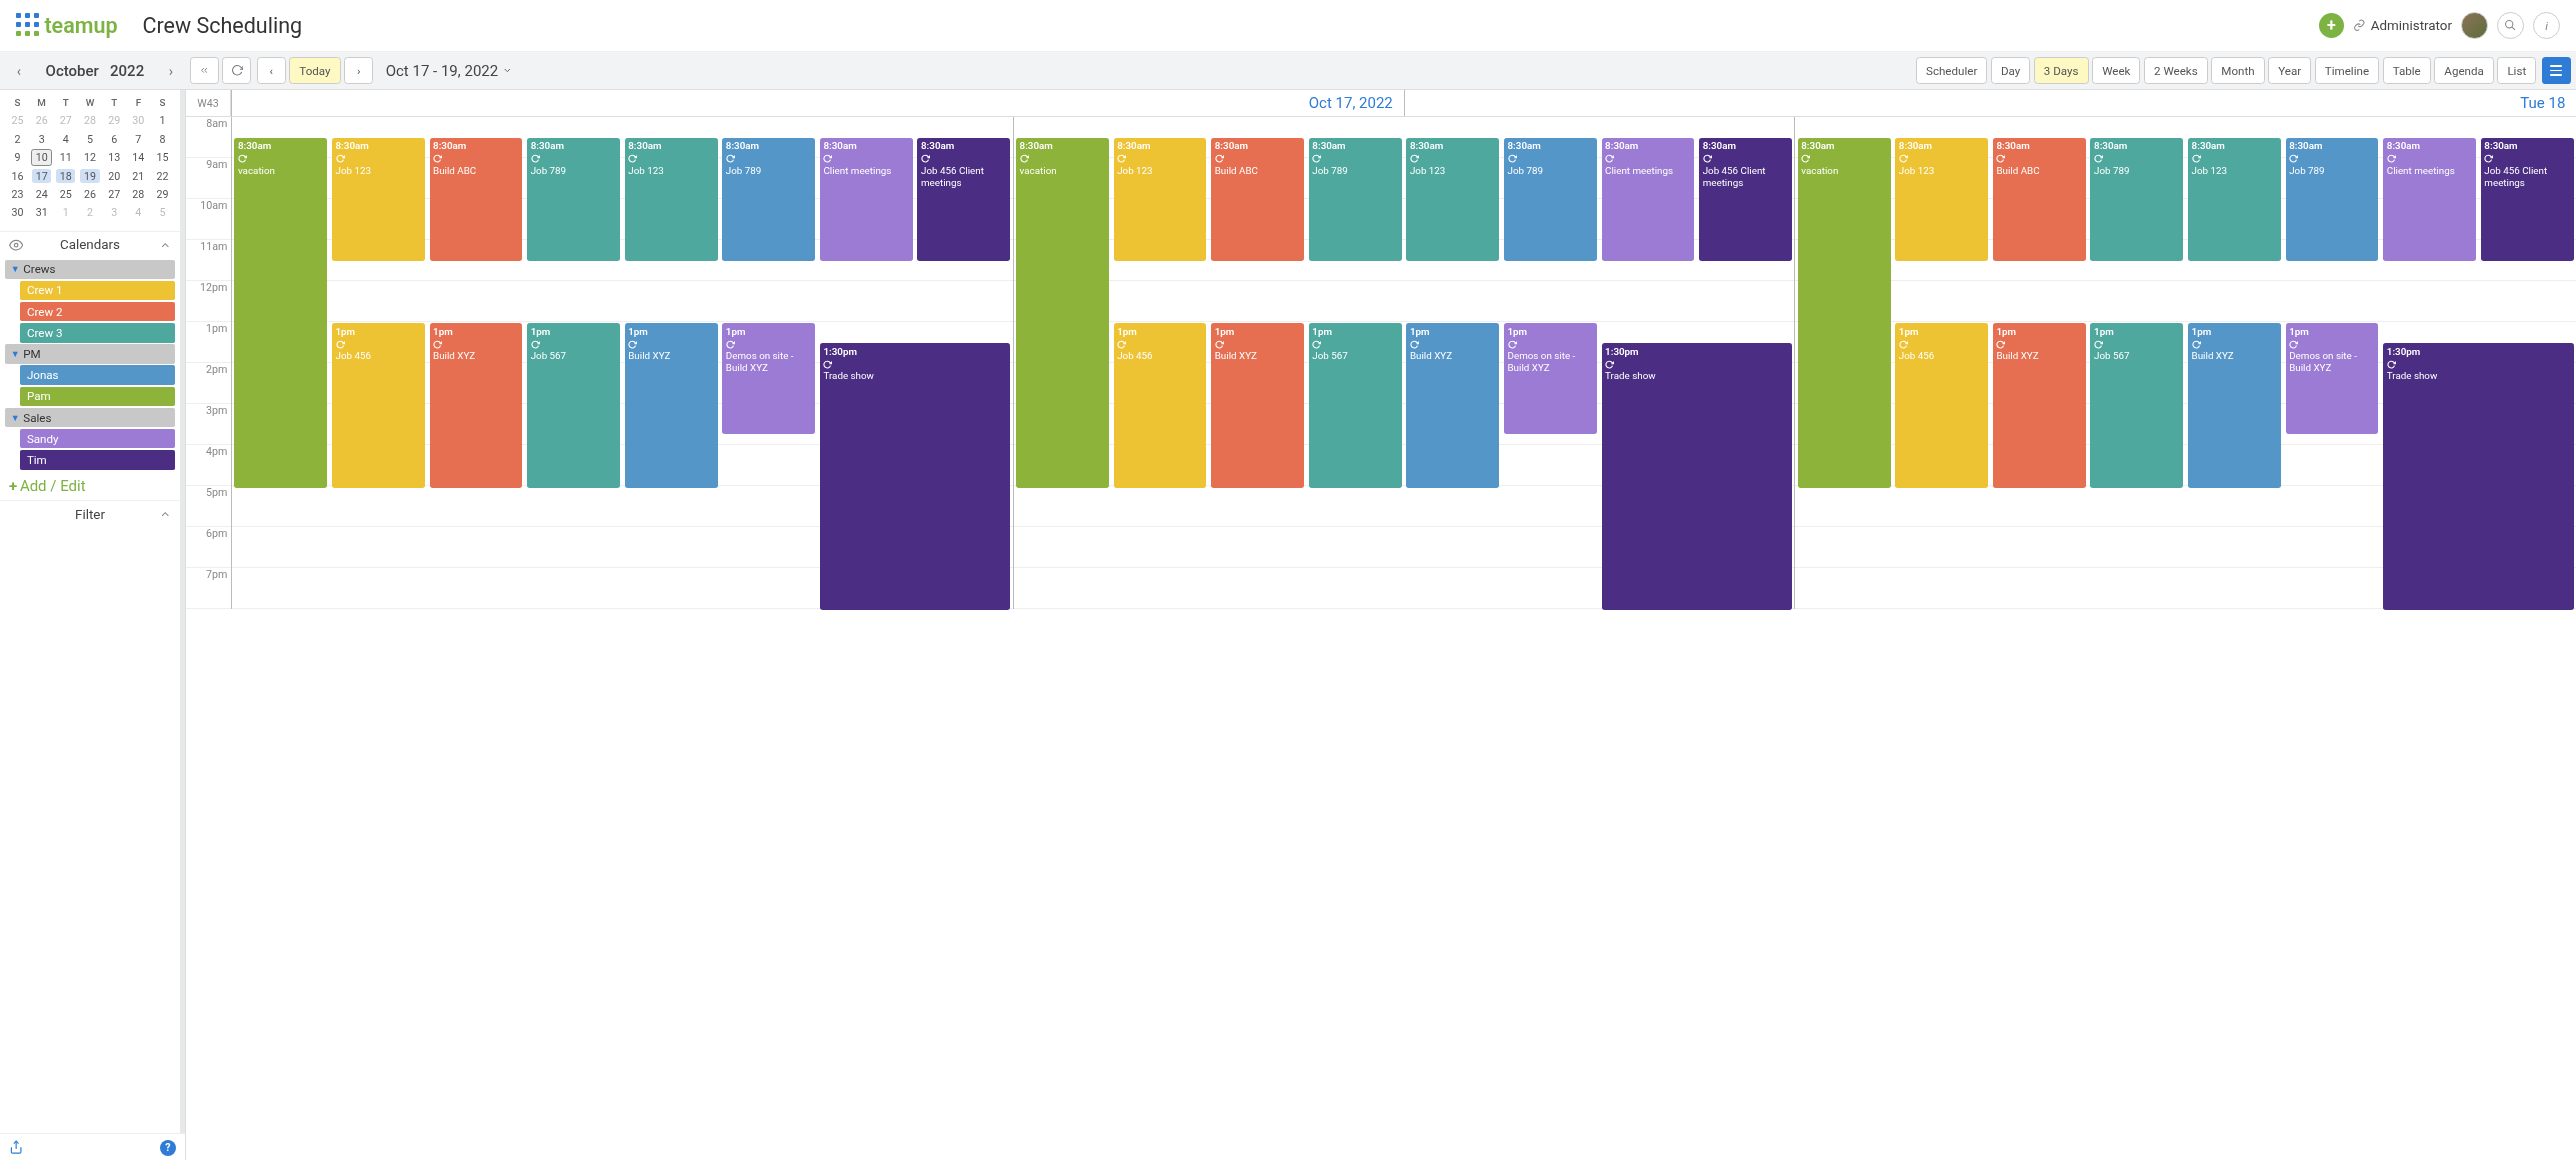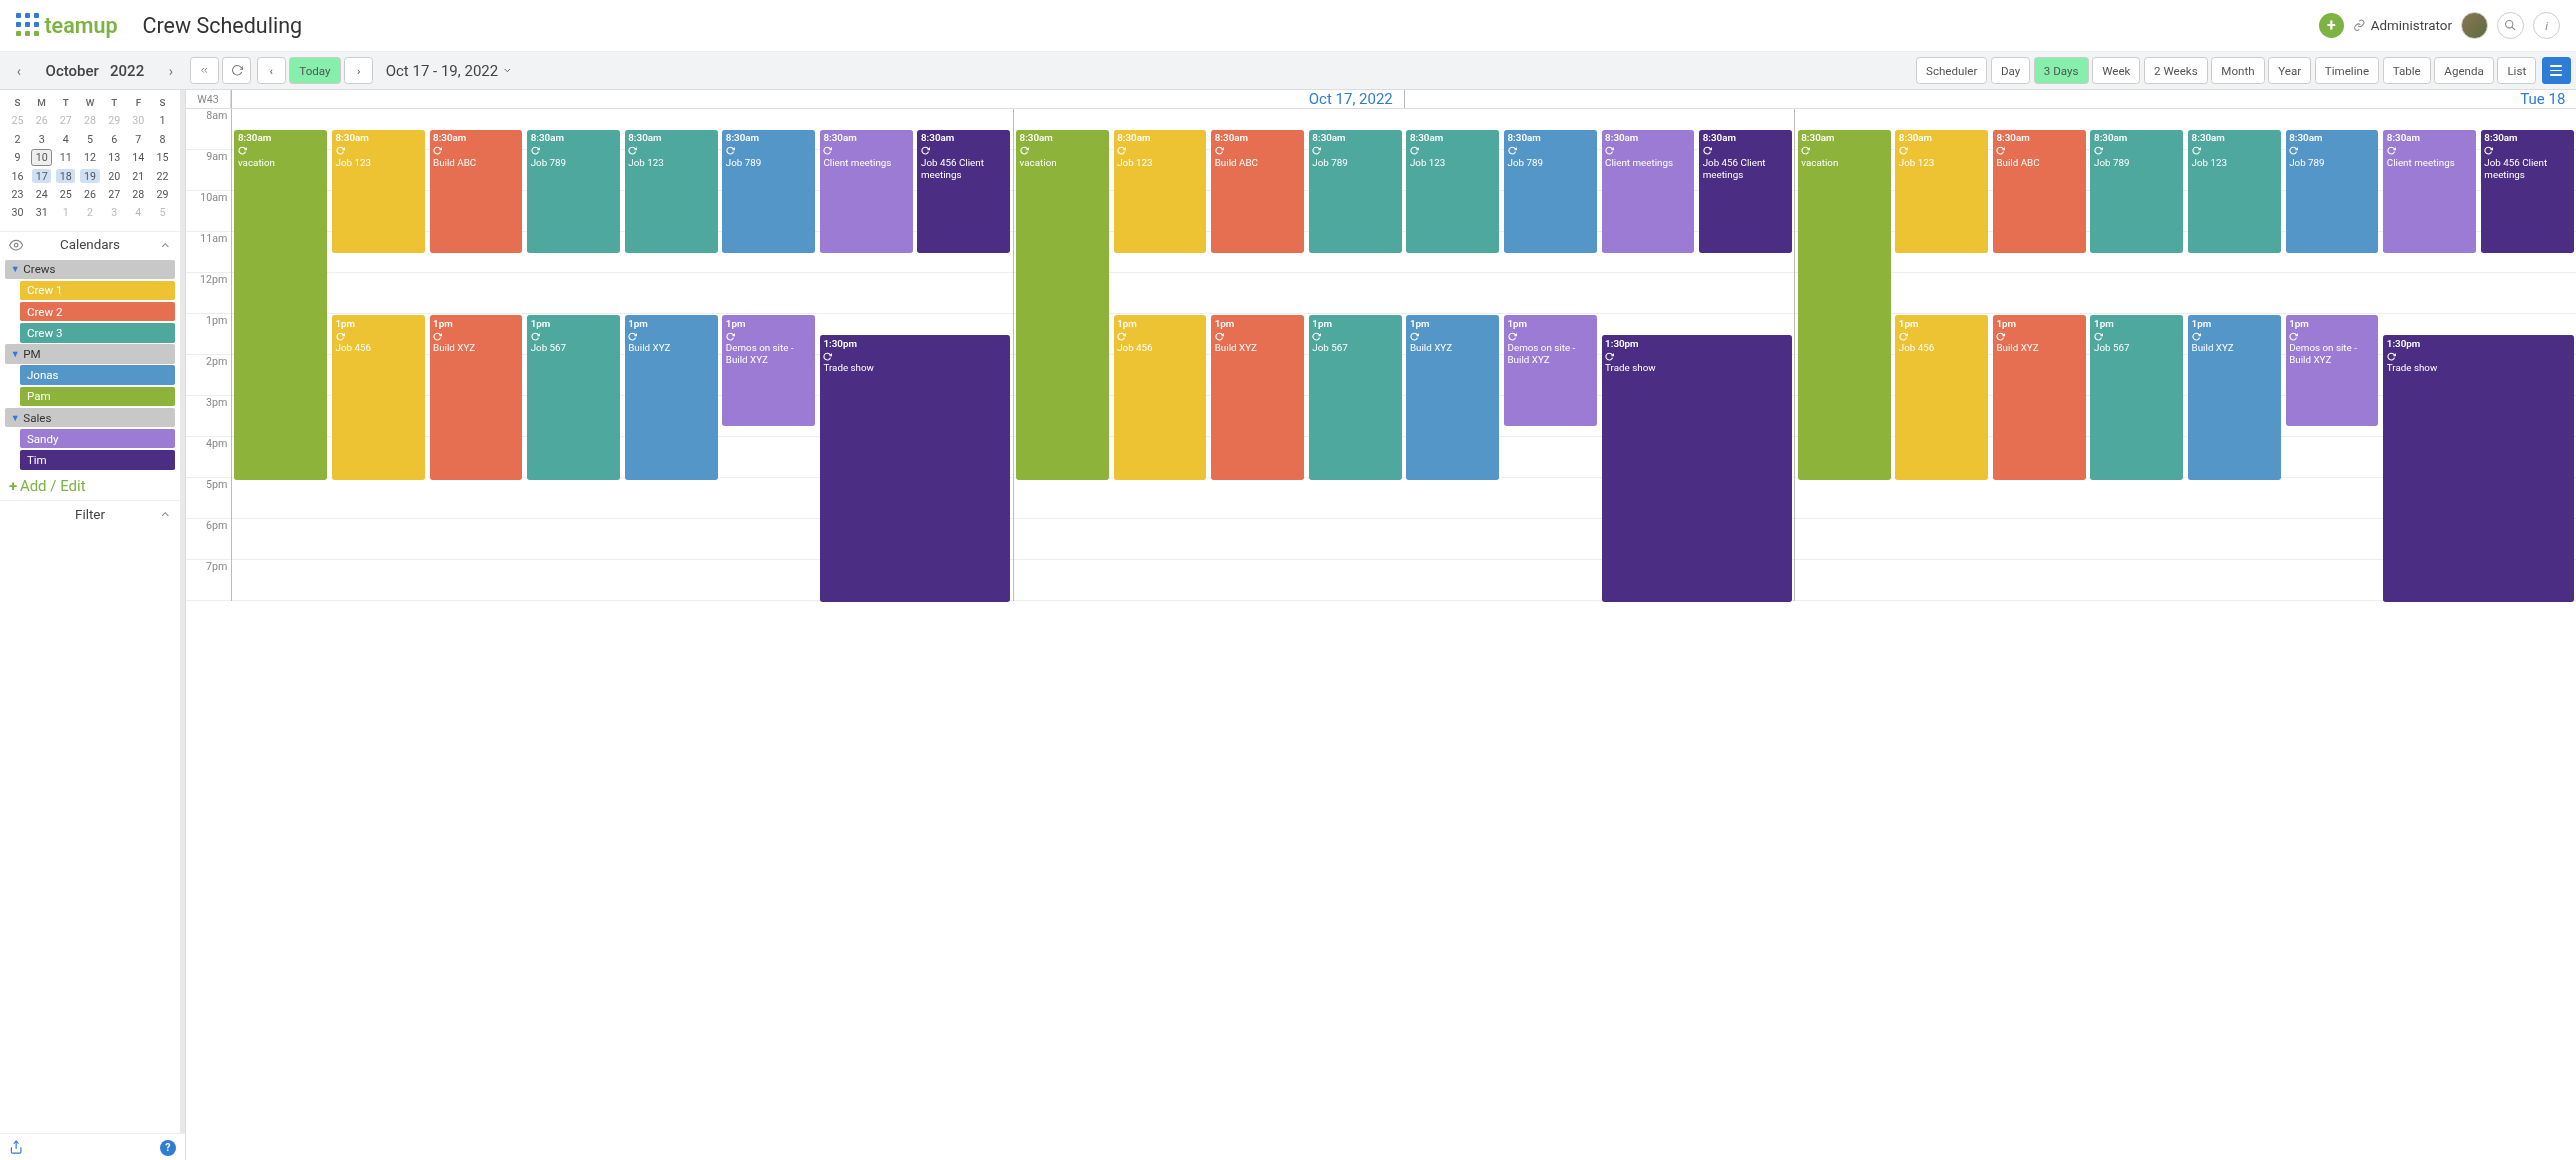--- a/index.html
+++ b/index.html
@@ -21,21 +21,21 @@
 .round-btn { width: 27px; height: 27px; border-radius: 50%; border: 0.9px solid #ccc; display: flex; align-items: center; justify-content: center; color: #888; cursor: pointer; font-style: italic; }
 
 
 .toolbar { display: flex; align-items: center; height: 38px; background: #f1f3f4; border-bottom: 0.9px solid #ddd; padding: 0 5.4px; }
 .mini-nav { display: flex; align-items: center; width: 179px; padding: 0 3.6px; }
 .mini-nav .nav-btn { width: 19.7px; text-align: center; color: #777; cursor: pointer; font-size: 14.3px; }
 .mini-nav .month-label { flex: 1; text-align: center; font-size: 15px; color: #444; font-weight: 500; }
 .tb-group { display: flex; gap: 3.6px; margin-left: 5.4px; }
 .tb-btn { height: 27px; padding: 0 9px; border: 0.9px solid #ccc; border-radius: 3.6px; background: #fff; display: flex; align-items: center; justify-content: center; color: #555; cursor: pointer; font-size: 11.6px; }
 .tb-btn.icon { width: 29px; padding: 0; }
-.tb-btn.active { background: #86efac; }
+.tb-btn.active { background: #fef9c3; }
 .date-range { margin-left: 12.5px; font-size: 15px; color: #444; display: flex; align-items: center; gap: 3.6px; }
 .view-tabs { margin-left: auto; display: flex; gap: 3.6px; }
 .burger-btn { width: 29px; height: 27px; border-radius: 3.6px; background: #2e7cd6; color: #fff; display: flex; align-items: center; justify-content: center; margin-left: 5.4px; cursor: pointer; }
 .burger-btn .bars, .burger-btn .bars::before, .burger-btn .bars::after { content:""; display:block; width:12.5px; height:1.8px; background:#fff; border-radius:0.9px; position:relative; }
 .burger-btn .bars::before { position:absolute; top:-4.5px; }
 .burger-btn .bars::after { position:absolute; top:4.5px; }
 
 
 .main { display: flex; height: calc(100vh - 89px); position: relative; }
 .sidebar { width: 186px; border-right: 0.9px solid #ddd; display: flex; flex-direction: column; overflow: hidden; }
@@ -63,21 +63,21 @@
 
 
 .filter-block { padding: 3.6px 7.2px 7.2px; }
 .filter-input, .filter-select { width: 100%; height: 25px; border: 0.9px solid #ccc; border-radius: 2.7px; padding: 0 7.2px; font-size: 11.6px; color: #888; margin-top: 5.4px; background:#fff; }
 .filter-select { display:flex; align-items:center; justify-content:space-between; }
 
 .sidebar-footer { display: flex; align-items: center; justify-content: space-between; padding: 5.4px 9px; border-top: 0.9px solid #eee; color: #2e7cd6; }
 .sidebar-footer .help { width:16px; height:16px; border-radius:50%; background:#2e7cd6; color:#fff; display:flex; align-items:center; justify-content:center; font-size:10.7px; font-weight:bold; }
 
 
-.day-headers { display: flex; height: 19px; border-bottom: 0.9px solid #ddd; }
+.day-headers { display: flex; height: 27px; border-bottom: 0.9px solid #ddd; }
 .time-gutter-header { width: 45px; flex-shrink:0; display:flex; align-items:center; justify-content:center; font-size:10.7px; color:#888; border-right:0.9px solid #ddd; }
 .day-header { flex: 1; display:flex; align-items:center; justify-content:flex-end; padding-right:10.7px; font-size:15px; color:#2e7cd6; border-left:1.8px solid #bbb; }
 .day-header:first-of-type { border-left: none; }
 
 .grid-scroll { flex:1; overflow-y:auto; overflow-x:hidden; position:relative; }
 .grid { display:flex; position:relative; }
 .time-gutter { width:45px; flex-shrink:0; }
 .time-slot { height:41px; border-bottom:0.9px solid #eee; text-align:right; padding-right:3.6px; font-size:10.7px; color:#888; }
 .day-col { flex:1; position:relative; border-left:1.8px solid #bbb; }
 .day-col:first-of-type { border-left: 0.9px solid #ddd; }

